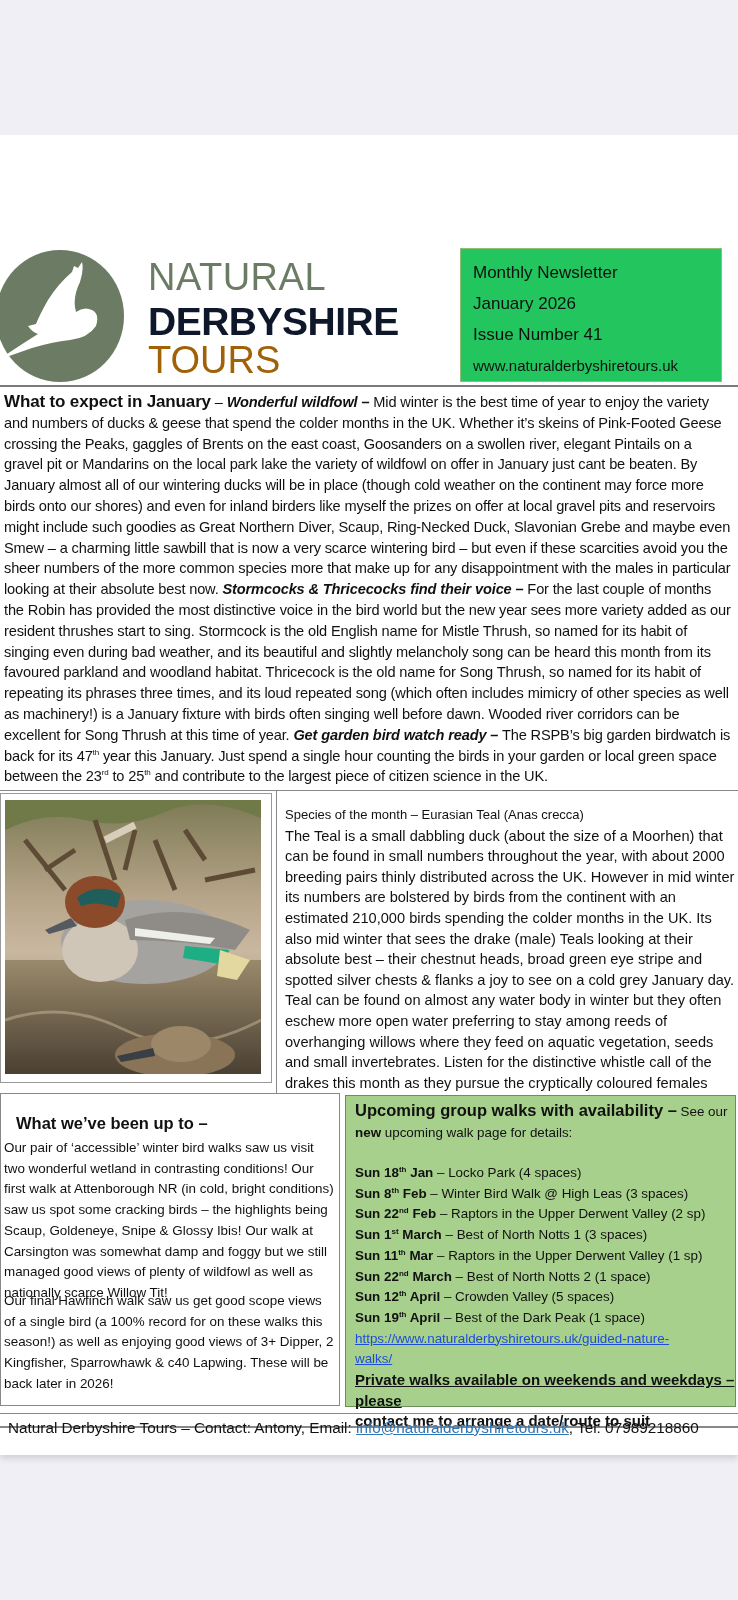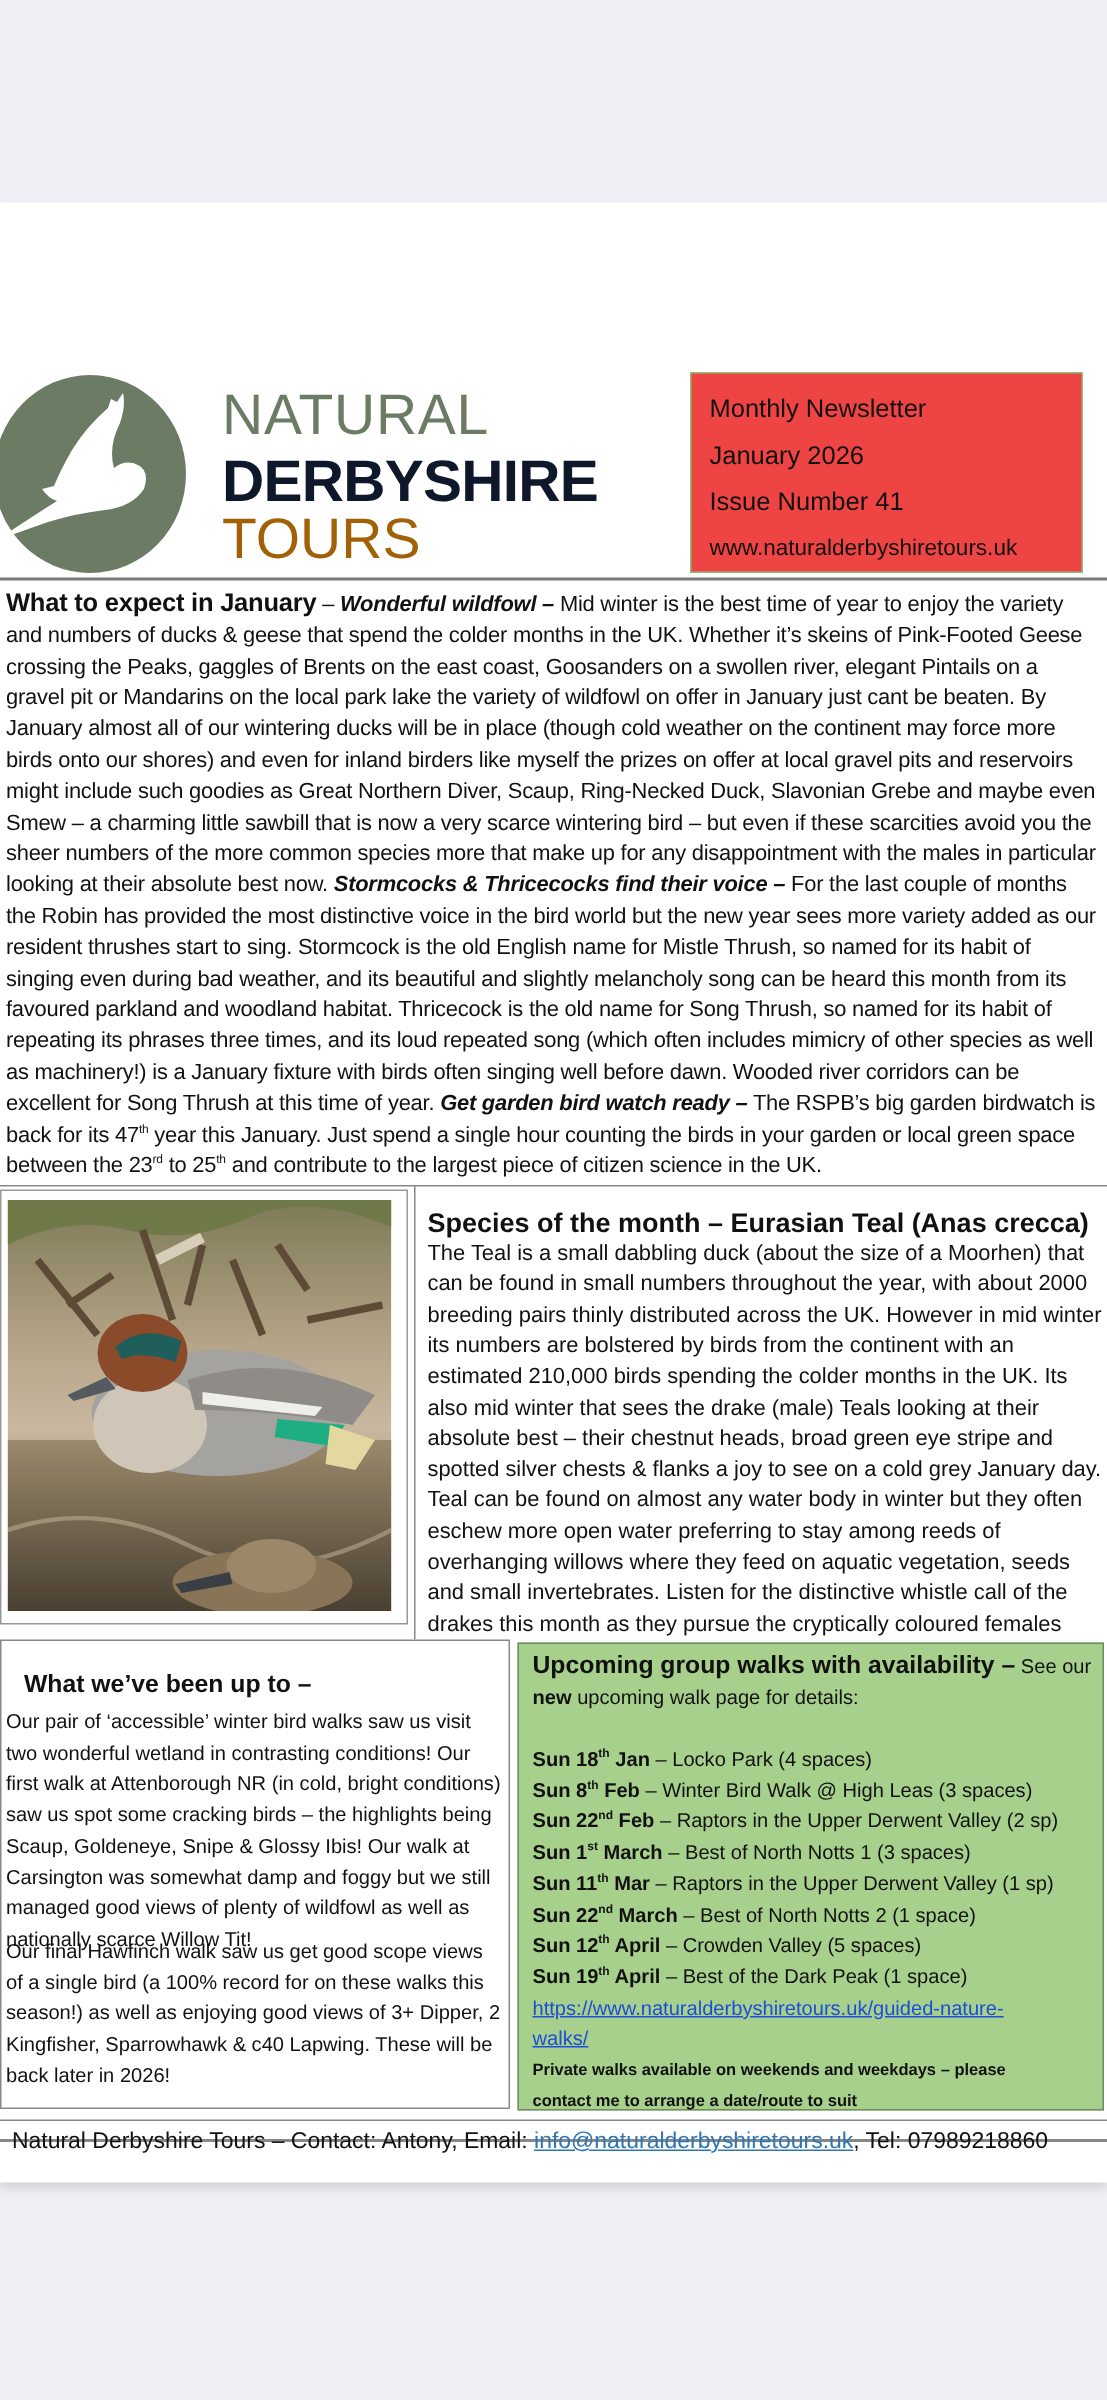--- a/index.html
+++ b/index.html
@@ -12,59 +12,59 @@
     background: #ffffff; box-shadow: 0 4px 6px rgba(0,0,0,0.12);
   }
   .header { position: absolute; left: 0; top: 248px; width: 738px; height: 136px; }
   .logo-circle { position: absolute; left: -8px; top: 0; width: 136px; height: 136px; }
   .logo-text { position: absolute; left: 148px; top: 10px; line-height: 1; }
   .logo-natural { font-size: 38px; color: #6c7b63; letter-spacing: 0.5px; font-weight: normal; }
   .logo-derbyshire { font-size: 39px; color: #0f172a; font-weight: bold; margin-top: 6px; letter-spacing: -0.5px; }
   .logo-tours { font-size: 38px; color: #a16207; font-weight: normal; }
   .infobox {
     position: absolute; left: 460px; top: 0; width: 262px; height: 134px;
-    background: #ef4444; border: 1px solid #8fbf74; box-sizing: border-box; padding: 8px 12px;
+    background: #22c55e; border: 1px solid #8fbf74; box-sizing: border-box; padding: 8px 12px;
   }
   .infobox div { font-size: 17px; line-height: 31px; color: #111; }
   .infobox .url { font-size: 15px; }
   .rule { position: absolute; left: 0; width: 738px; height: 2px; background: #7a7a7a; }
   .intro {
     position: absolute; left: 4px; top: 392px; width: 730px;
     font-size: 14.6px; line-height: 20.8px; color: #111; letter-spacing: -0.15px;
   }
   .intro .lead { font-size: 17px; font-weight: bold; }
   .intro b i, .intro i b { font-weight: bold; font-style: italic; }
   sup { font-size: 8px; line-height: 0; vertical-align: super; }
   .photo-frame {
     position: absolute; left: 0; top: 793px; width: 272px; height: 290px;
     border: 1px solid #999; box-sizing: border-box; background: #fff;
   }
   .photo { position: absolute; left: 4px; top: 6px; width: 256px; height: 274px; overflow: hidden; }
   .species {
     position: absolute; left: 285px; top: 805px; width: 450px;
     font-size: 14.6px; line-height: 20.6px; color: #111;
   }
-  .species .title { font-weight: bold; font-size: 18px; }
+  .species .title { font-weight: normal; font-size: 13px; }
   .vline { position: absolute; background: #888; width: 1px; }
   .upto {
     position: absolute; left: 0; top: 1093px; width: 340px; height: 313px;
     border: 1px solid #888; box-sizing: border-box; background: #fff;
   }
   .upto h2 { margin: 12px; position: absolute; left: 3px; top: 8px; font-size: 16.5px; font-weight: bold; }
   .upto p { margin: 0; position: absolute; left: 3px; width: 332px; font-size: 13.4px; line-height: 20.7px; }
   .walks {
     position: absolute; left: 345px; top: 1095px; width: 391px; height: 312px;
     background: #a8d08d; border: 1px solid #6b8e5a; box-sizing: border-box;
   }
   .walks .head { position: absolute; left: 9px; top: 4px; width: 380px; font-size: 13.4px; line-height: 21px; }
   .walks .head b.big { font-size: 16.5px; }
   .walk-list { position: absolute; left: 9px; top: 67px; width: 380px; }
   .walk-item { font-size: 13.4px; line-height: 20.7px; white-space: nowrap; }
   .walks a { color: #1d4ed8; text-decoration: underline; font-size: 13.4px; line-height: 20.7px; display: block; }
-  .private { font-weight: bold; font-size: 11px; line-height: 20.7px; }
+  .private { font-weight: bold; text-decoration: underline; font-size: 15px; line-height: 20.7px; }
   .footer {
     position: absolute; left: 0; top: 1413px; width: 738px; height: 15px;
     border-top: 1px solid #888; border-bottom: 2px solid #888; box-sizing: border-box;
     font-size: 15.3px; line-height: 27px; padding-left: 8px;
   }
   .footer a { color: #2e75b6; text-decoration: underline; }
 </style>
 </head>
 <body>
 

